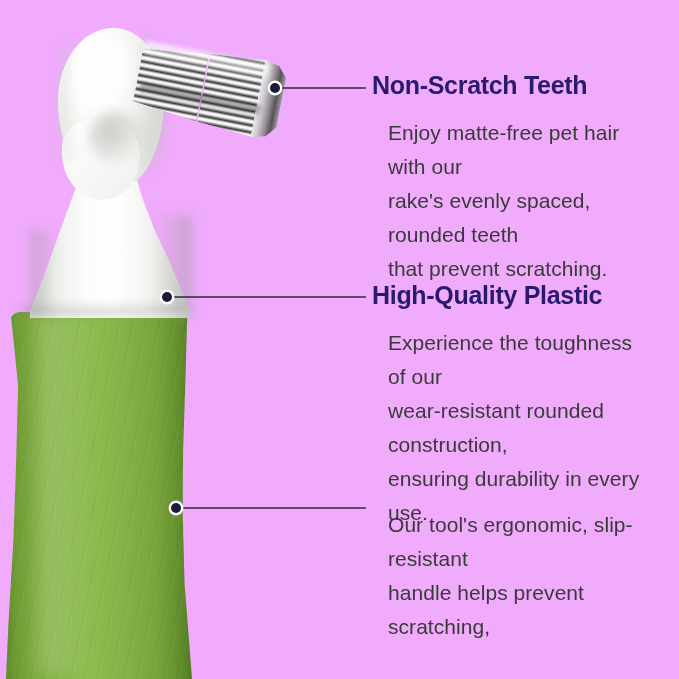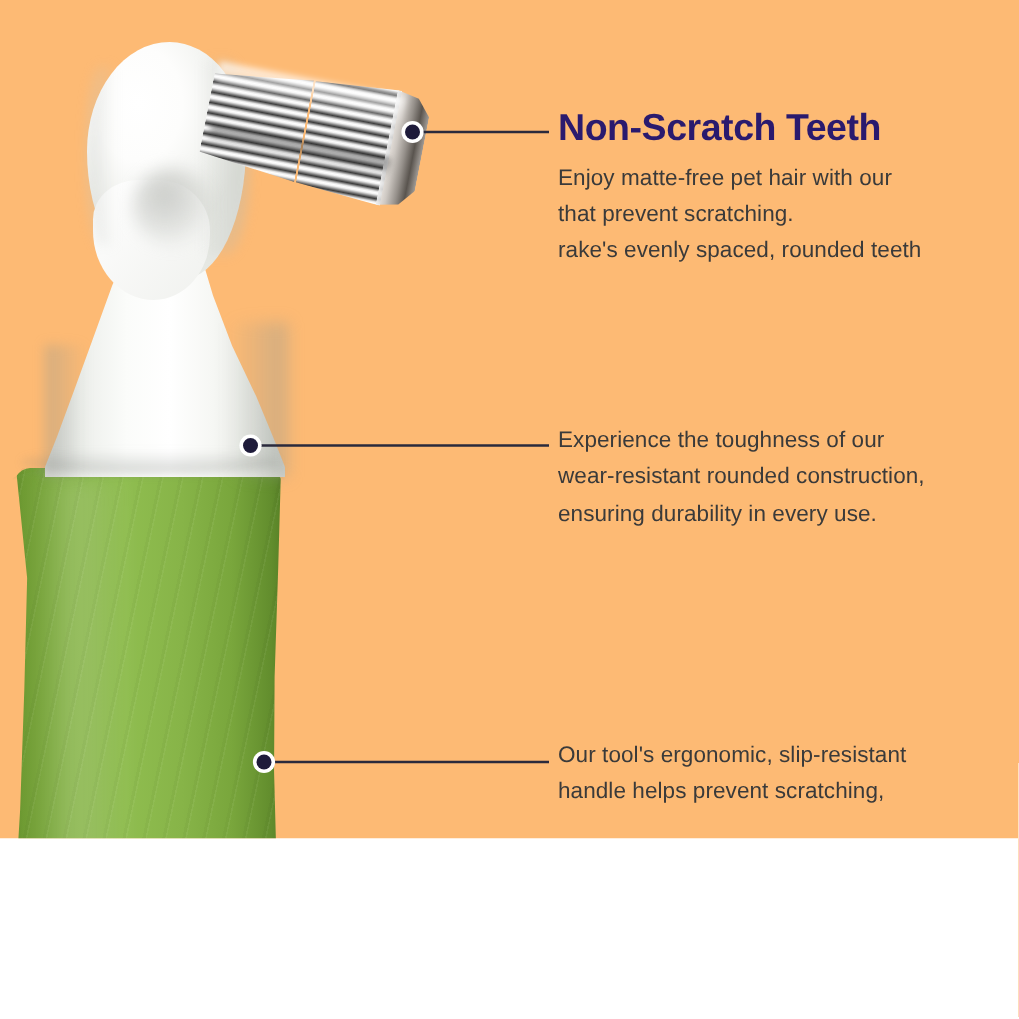--- a/index.html
+++ b/index.html
@@ -3,22 +3,22 @@
 <meta charset="utf-8">
 <style>
   html, body {
     margin: 0;
     padding: 0;
     background: #ffffff;
   }
   #canvas {
     position: relative;
     width: 679px;
-    height: 559px;
-    background: #fdba74;
+    height: 679px;
+    background: #f0abfc;
     overflow: hidden;
     font-family: "Liberation Sans", sans-serif;
     -webkit-font-smoothing: antialiased;
   }
 
   
   #product {
     position: absolute;
     left: 0;
     top: 0;
@@ -333,24 +333,24 @@
   .callout-title {
     font-size: 25px;
     font-weight: bold;
     color: #2a1a6e;
     letter-spacing: -0.3px;
     line-height: 1.1;
     margin: 0 0 7px 0;
     white-space: nowrap;
   }
   .callout-body {
-    font-size: 15px;
+    font-size: 21px;
     color: #3a3a3a;
     line-height: 1.62;
-    margin: 0;
+    margin: 16px;
     letter-spacing: 0.05px;
   }
   .callout-body .ln { display: block; }
 
   #callout-1 { left: 372px; top: 72px; }
   #callout-2 { left: 372px; top: 282px; }
   #callout-3 { left: 372px; top: 492px; }
 </style>
 </head>
 <body>
@@ -400,26 +400,27 @@
       <line x1="176" y1="508" x2="366" y2="508" stroke="#2a2a3c" stroke-width="1.7"></line>
       <circle cx="176" cy="508" r="7.4" fill="#ffffff"></circle>
       <circle cx="176" cy="508" r="5.0" fill="#1e1b3a"></circle>
     </g>
   </svg>
 
   <div class="callout" id="callout-1">
     <h2 class="callout-title">Non-Scratch Teeth</h2>
     <p class="callout-body">
       <span class="ln">Enjoy matte-free pet hair with our</span>
+      <span class="ln">rake's evenly spaced, rounded teeth</span>
       <span class="ln">that prevent scratching.</span>
-      <span class="ln">rake's evenly spaced, rounded teeth</span>
     </p>
   </div>
 
   <div class="callout" id="callout-2">
+    <h2 class="callout-title">High-Quality Plastic</h2>
     <p class="callout-body">
       <span class="ln">Experience the toughness of our</span>
       <span class="ln">wear-resistant rounded construction,</span>
       <span class="ln">ensuring durability in every use.</span>
     </p>
   </div>
 
   <div class="callout" id="callout-3">
     <p class="callout-body">
       <span class="ln">Our tool's ergonomic, slip-resistant</span>

